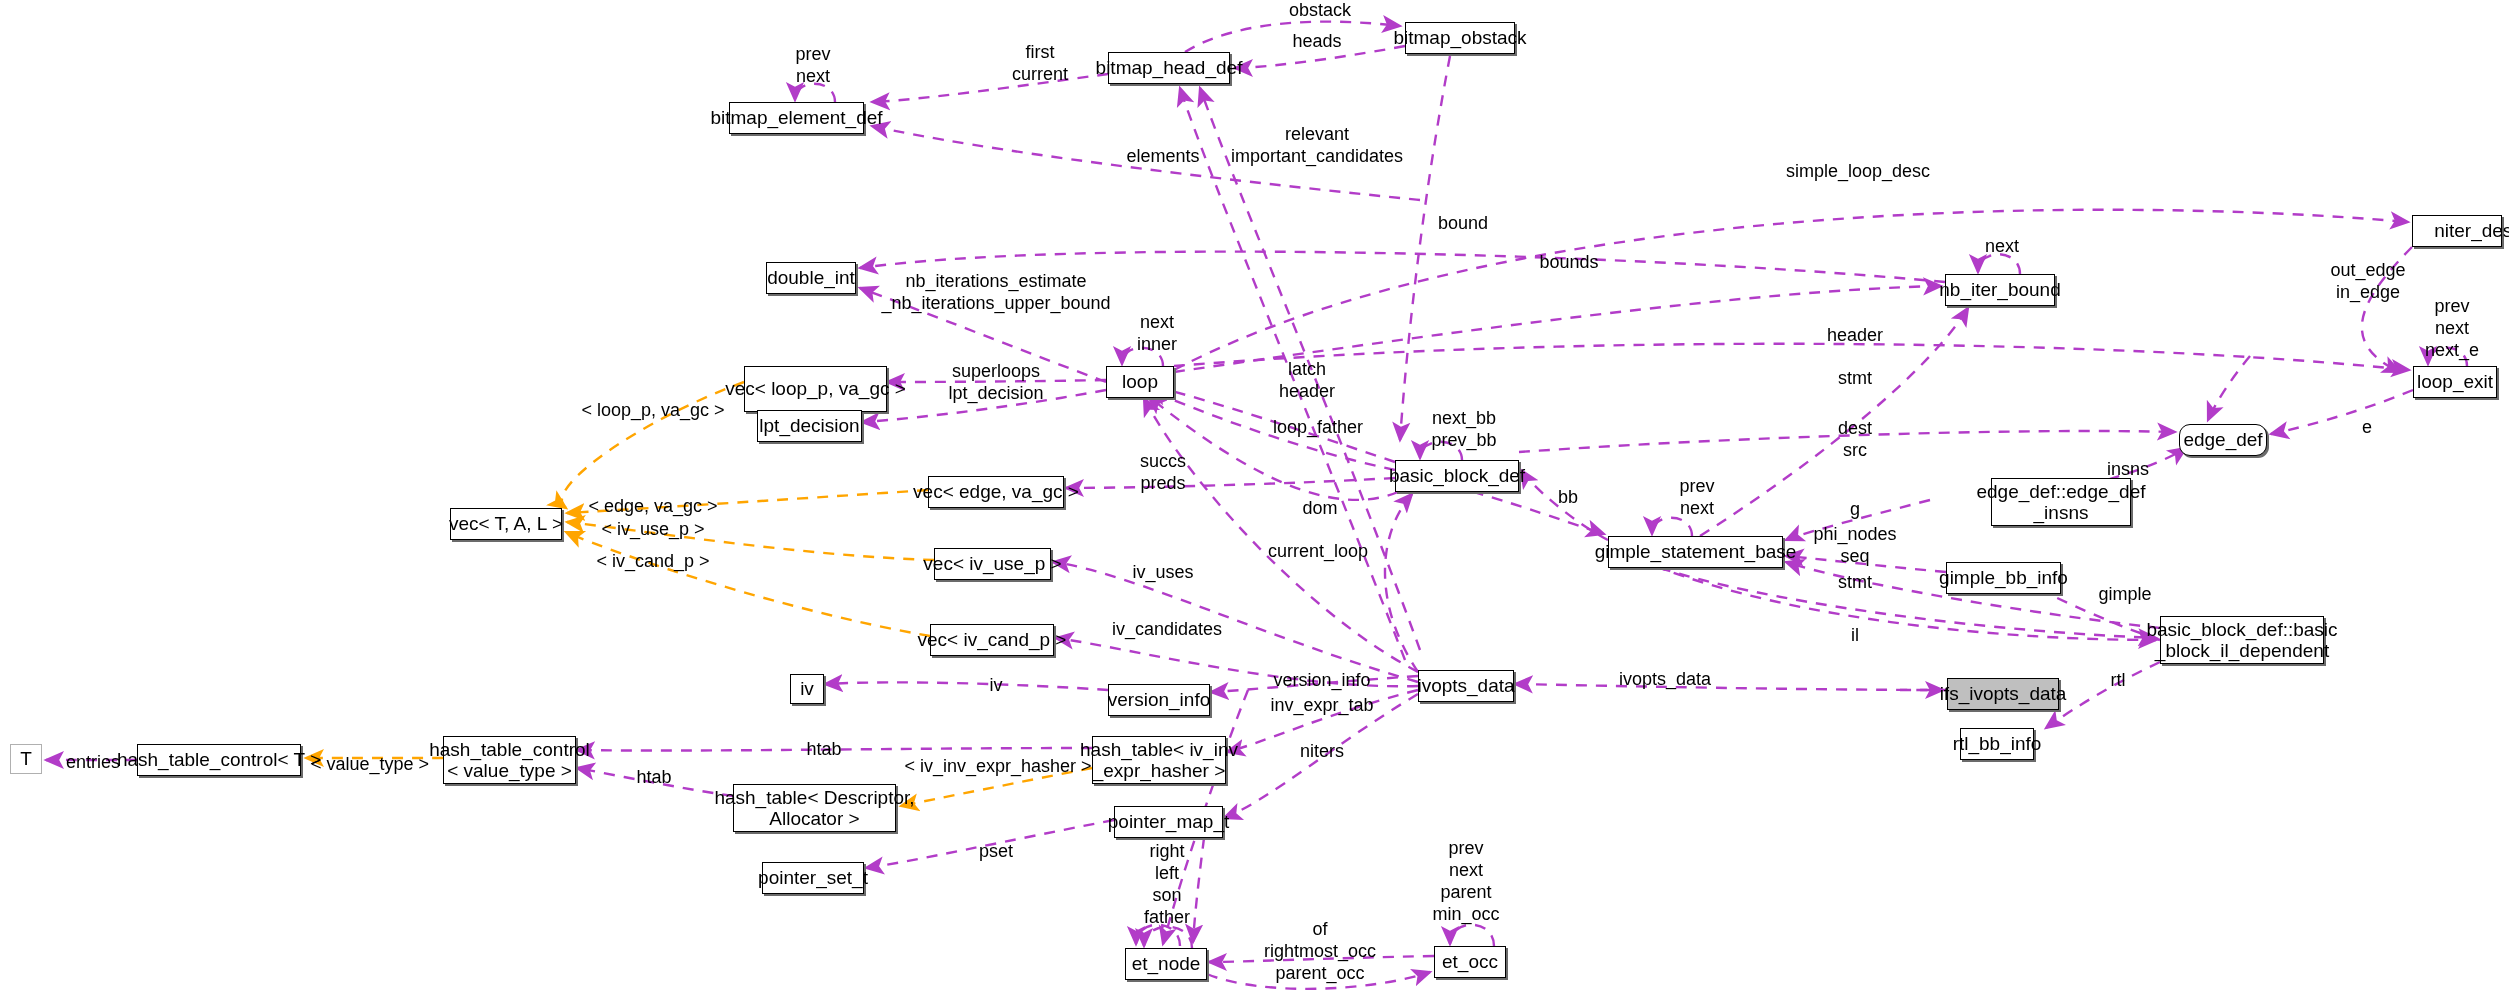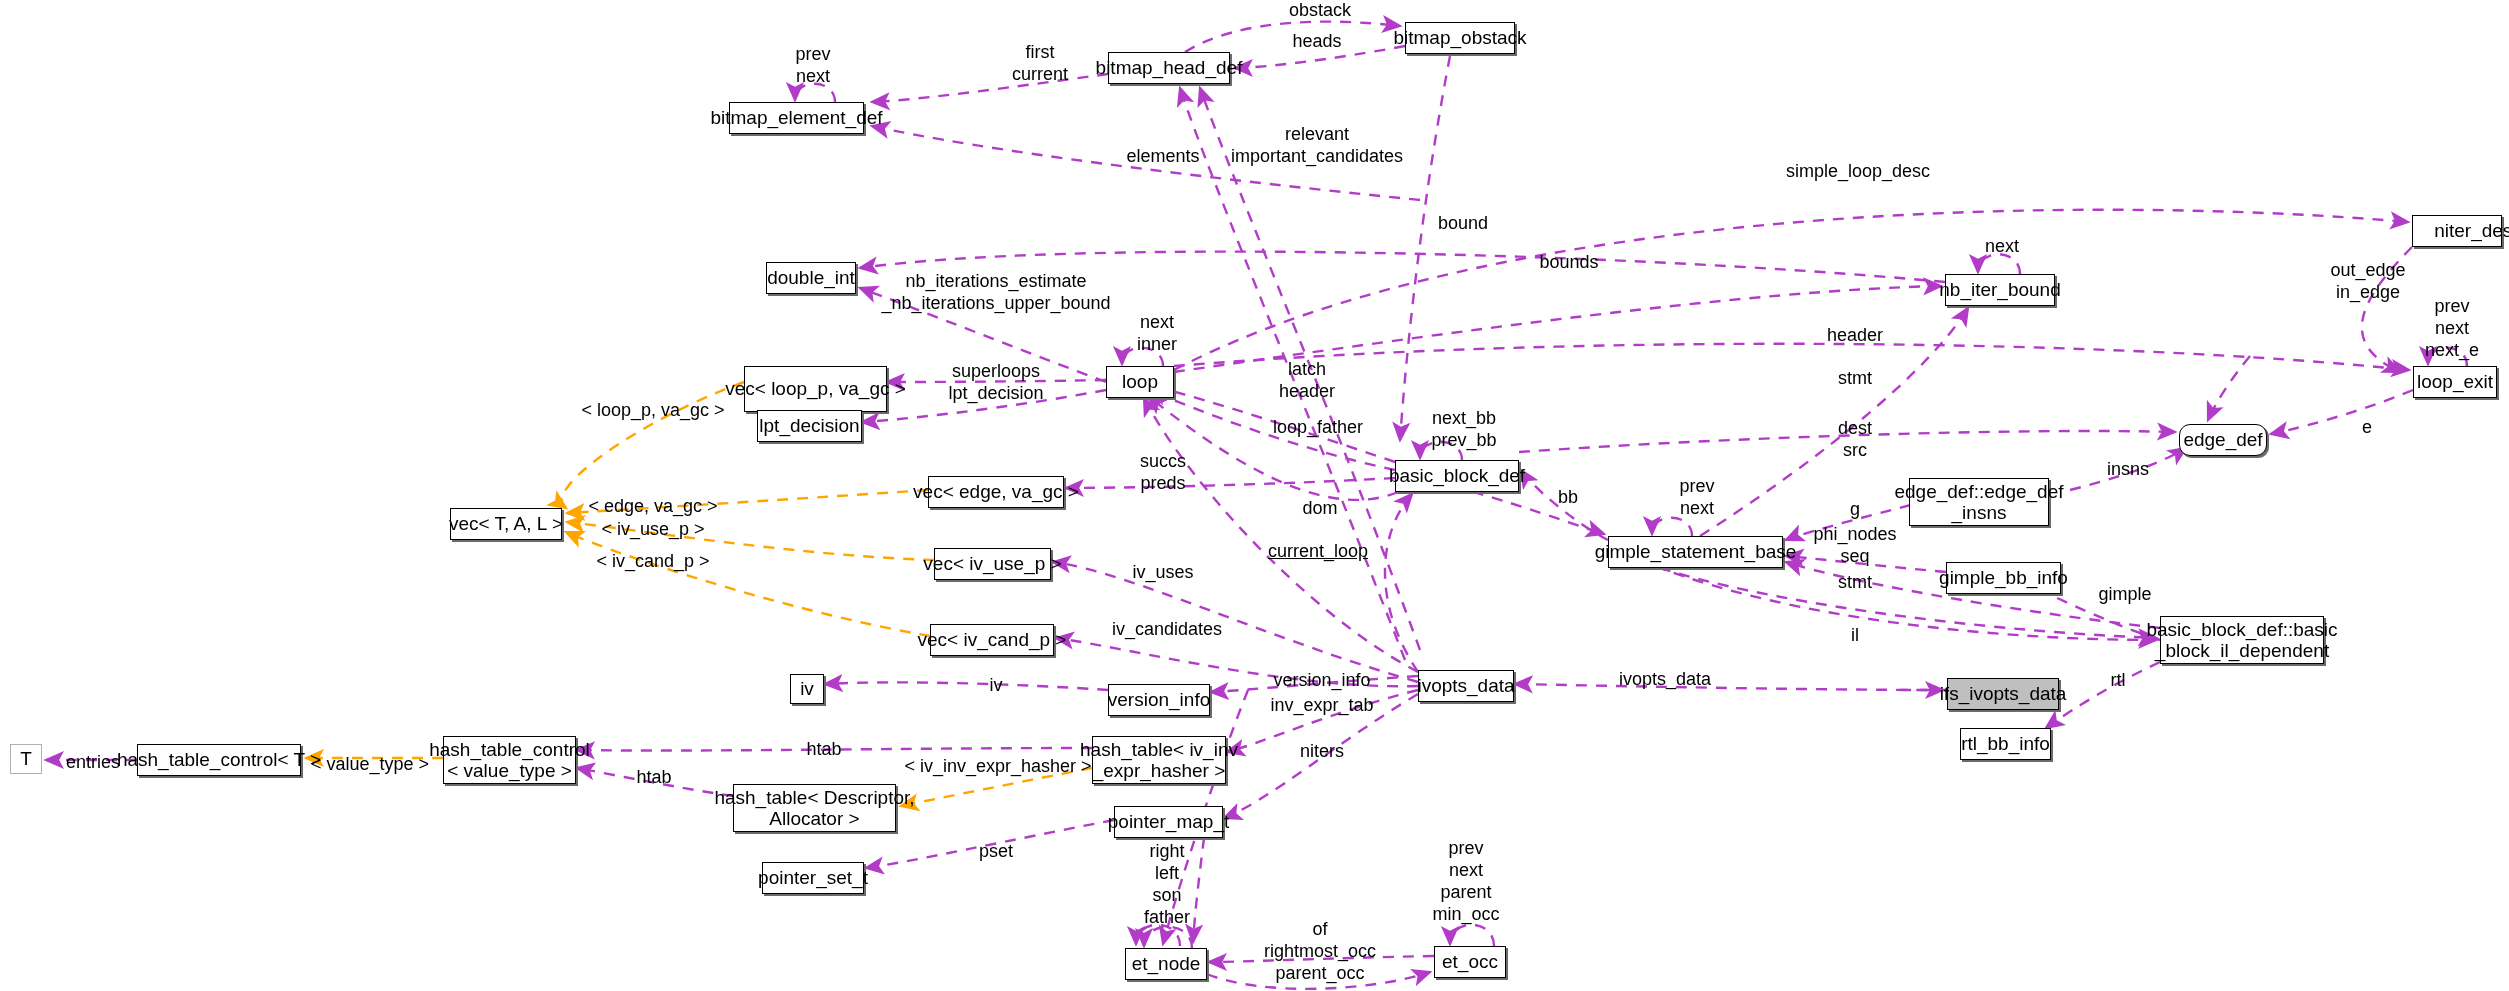--- a/index.html
+++ b/index.html
@@ -216,34 +216,34 @@
   <div class="node" style="left:2412px;top:215px;width:90px;height:32px;padding-left:42px;">niter_desc</div>
   <div class="node" style="left:766px;top:262px;width:90px;height:32px;">double_int</div>
   <div class="node" style="left:1945px;top:274px;width:110px;height:32px;">nb_iter_bound</div>
   <div class="node" style="left:744px;top:366px;width:143px;height:46px;">vec&lt; loop_p, va_gc &gt;</div>
   <div class="node" style="left:1106px;top:366px;width:68px;height:32px;">loop</div>
   <div class="node" style="left:2413px;top:366px;width:84px;height:32px;">loop_exit</div>
   <div class="node" style="left:757px;top:410px;width:105px;height:32px;">lpt_decision</div>
   <div class="node" style="left:2179px;top:424px;width:88px;height:32px;border-radius:11px;">edge_def</div>
   <div class="node" style="left:1395px;top:460px;width:124px;height:32px;">basic_block_def</div>
   <div class="node" style="left:928px;top:476px;width:136px;height:32px;">vec&lt; edge, va_gc &gt;</div>
-  <div class="node" style="left:1909px;top:478px;width:140px;height:48px;">edge_def::edge_def
+  <div class="node" style="left:1991px;top:478px;width:140px;height:48px;">edge_def::edge_def
 _insns</div>
   <div class="node" style="left:450px;top:508px;width:112px;height:32px;">vec&lt; T, A, L &gt;</div>
   <div class="node" style="left:1608px;top:536px;width:175px;height:32px;">gimple_statement_base</div>
   <div class="node" style="left:934px;top:548px;width:117px;height:32px;">vec&lt; iv_use_p &gt;</div>
   <div class="node" style="left:1946px;top:562px;width:115px;height:32px;">gimple_bb_info</div>
   <div class="node" style="left:930px;top:624px;width:124px;height:32px;">vec&lt; iv_cand_p &gt;</div>
   <div class="node" style="left:2160px;top:616px;width:164px;height:48px;">basic_block_def::basic
 _block_il_dependent</div>
   <div class="node" style="left:790px;top:674px;width:34px;height:30px;">iv</div>
   <div class="node" style="left:1108px;top:684px;width:102px;height:32px;">version_info</div>
   <div class="node" style="left:1418px;top:670px;width:96px;height:32px;">ivopts_data</div>
   <div class="node filled" style="left:1947px;top:678px;width:112px;height:32px;">ifs_ivopts_data</div>
-  <div class="node" style="left:1960px;top:728px;width:91px;height:32px;">rtl_bb_info</div>
+  <div class="node" style="left:1960px;top:728px;width:74px;height:32px;">rtl_bb_info</div>
   <div class="node plain" style="left:10px;top:744px;width:32px;height:30px;">T</div>
   <div class="node" style="left:137px;top:744px;width:164px;height:32px;">hash_table_control&lt; T &gt;</div>
   <div class="node" style="left:443px;top:736px;width:133px;height:48px;">hash_table_control
 &lt; value_type &gt;</div>
   <div class="node" style="left:1092px;top:736px;width:134px;height:48px;">hash_table&lt; iv_inv
 _expr_hasher &gt;</div>
   <div class="node" style="left:733px;top:784px;width:163px;height:48px;">hash_table&lt; Descriptor,
 Allocator &gt;</div>
   <div class="node" style="left:1114px;top:806px;width:109px;height:32px;">pointer_map_t</div>
   <div class="node" style="left:762px;top:862px;width:102px;height:32px;">pointer_set_t</div>
@@ -292,21 +292,21 @@
   <div class="elabel" style="left:1697px;top:498px;">prev
 next</div>
   <div class="elabel" style="left:653px;top:507px;">&lt; edge, va_gc &gt;</div>
   <div class="elabel" style="left:1320px;top:509px;">dom</div>
   <div class="elabel" style="left:1855px;top:510px;">g</div>
   <div class="elabel" style="left:653px;top:530px;">&lt; iv_use_p &gt;</div>
   <div class="elabel" style="left:1855px;top:546px;">phi_nodes
 seq</div>
   <div class="elabel" style="left:1163px;top:573px;">iv_uses</div>
   <div class="elabel" style="left:653px;top:562px;">&lt; iv_cand_p &gt;</div>
-  <div class="elabel" style="left:1318px;top:552px;text-decoration:underline;">current_loop</div>
+  <div class="elabel" style="left:1318px;top:552px;">current_loop</div>
   <div class="elabel" style="left:1855px;top:583px;">stmt</div>
   <div class="elabel" style="left:2125px;top:595px;">gimple</div>
   <div class="elabel" style="left:1167px;top:630px;">iv_candidates</div>
   <div class="elabel" style="left:1855px;top:636px;">il</div>
   <div class="elabel" style="left:1322px;top:681px;">version_info</div>
   <div class="elabel" style="left:996px;top:686px;">iv</div>
   <div class="elabel" style="left:1665px;top:680px;">ivopts_data</div>
   <div class="elabel" style="left:2118px;top:681px;">rtl</div>
   <div class="elabel" style="left:1322px;top:706px;">inv_expr_tab</div>
   <div class="elabel" style="left:93px;top:763px;">entries</div>

